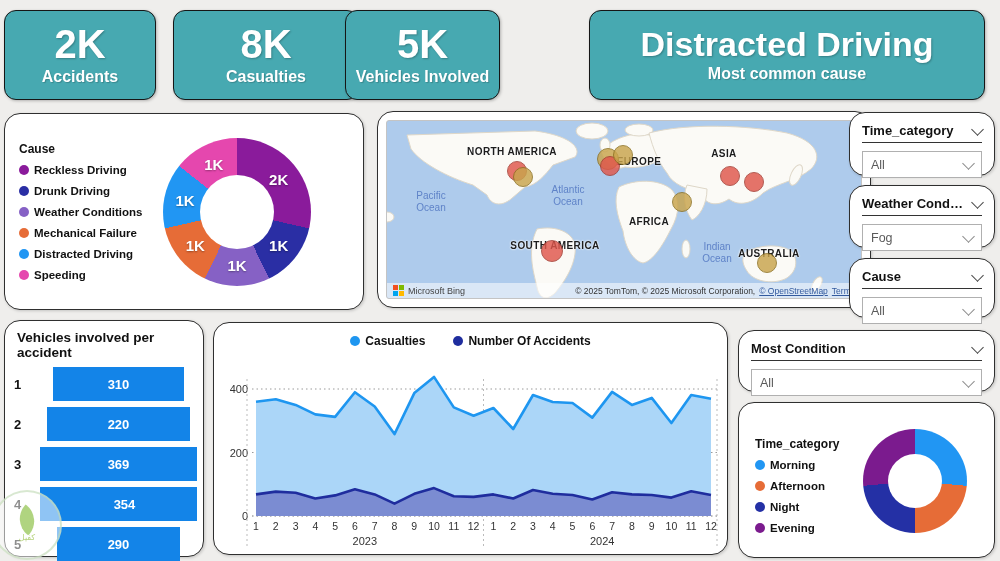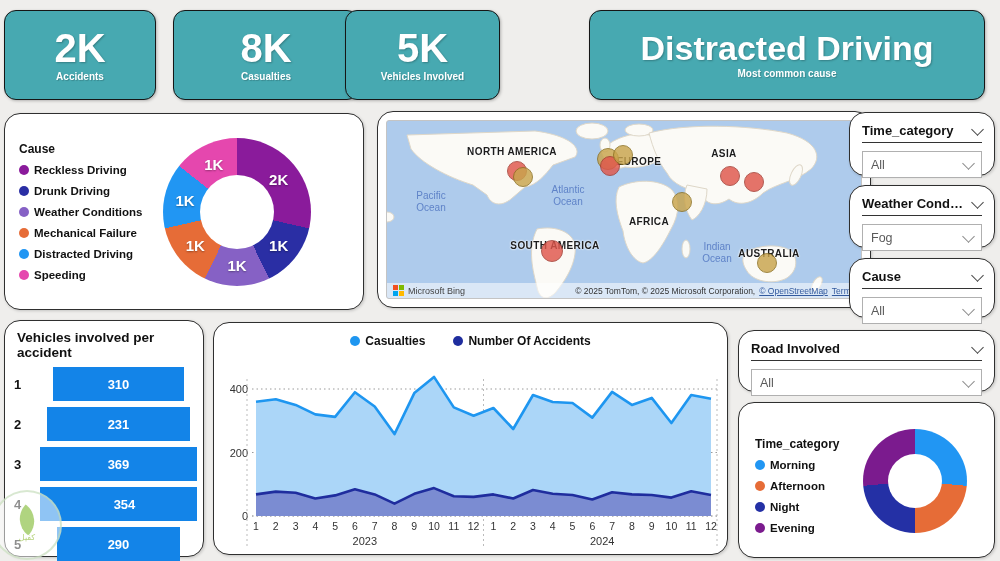--- a/index.html
+++ b/index.html
@@ -1,21 +1,21 @@
 <!DOCTYPE html>
 <html><head>
 <meta charset="utf-8">
 <style>
   html,body{margin:0;padding:0}
   body{width:1000px;height:561px;background:#efeeec;font-family:"Liberation Sans",sans-serif;position:relative;overflow:hidden}
   .card{position:absolute;background:#fff;border:1.5px solid #2f2f2f;border-radius:16px;box-shadow:1px 1px 3px rgba(0,0,0,.18);box-sizing:border-box}
   
   .kpi{position:absolute;background:#47a9b1;border:1.5px solid #161616;border-radius:12px;display:flex;flex-direction:column;align-items:center;justify-content:center;color:#fff;text-align:center;box-shadow:1px 1px 3px rgba(0,0,0,.25);box-sizing:border-box}
   .kpi-value{font-size:40px;font-weight:bold;line-height:1.02;text-shadow:1px 1px 2px rgba(0,0,0,.25)}
-  .kpi-label{font-size:10px;font-weight:bold;margin-top:3px;text-shadow:1px 1px 1px rgba(0,0,0,.2)}
+  .kpi-label{font-size:16px;font-weight:bold;margin-top:3px;text-shadow:1px 1px 1px rgba(0,0,0,.2)}
   .kpi.wide .kpi-value{font-size:34px}
   
   .slicer-head{display:flex;justify-content:space-between;align-items:center;margin:10px 12px 0;border-bottom:1.5px solid #333;padding-bottom:4px;font-weight:bold;font-size:13px;color:#111}
   .slicer-box{margin:8px 12px 0;border:1px solid #b0b0b0;height:25px;display:flex;align-items:center;justify-content:space-between;padding:0 8px;font-size:12.5px;color:#5a5a5a;background:#fff}
   .chev{width:8px;height:8px;border-right:1.6px solid #444;border-bottom:1.6px solid #444;transform:rotate(45deg);margin-top:-3px}
   .chev.gray{border-color:#8a8a8a}
   
   .legend-title{font-weight:bold;font-size:12px;color:#111;margin-bottom:8px}
   .legend-item{display:flex;align-items:center;gap:5px;font-weight:bold;font-size:11.5px;color:#111;margin-bottom:9px;cursor:pointer}
   .dot{width:10px;height:10px;border-radius:50%;flex:0 0 auto}
@@ -206,42 +206,42 @@
     <span>Cause</span>
     <span class="chev"></span>
   </div>
   <div class="slicer-box">
     <span>All</span>
     <span class="chev gray"></span>
   </div>
 </div>
 <div class="card" style="left:738px;top:330px;width:257px;height:62px">
   <div class="slicer-head">
-    <span>Road Involved</span>
+    <span>Most Condition</span>
     <span class="chev"></span>
   </div>
   <div class="slicer-box">
     <span>All</span>
     <span class="chev gray"></span>
   </div>
 </div>
 
 <div class="card" style="left:4px;top:320px;width:200px;height:237px">
   <div class="funnel-title">Vehicles involved per accident</div>
   <div>
       <div class="funnel-row">
         <div class="funnel-cat">1</div>
         <div class="funnel-zone">
           <div class="funnel-bar" style="width: 84%; background: rgb(19, 132, 232);">310</div>
         </div>
       </div>
       <div class="funnel-row">
         <div class="funnel-cat">2</div>
         <div class="funnel-zone">
-          <div class="funnel-bar" style="width: 91.3%; background: rgb(19, 132, 232);">231</div>
+          <div class="funnel-bar" style="width: 91.3%; background: rgb(19, 132, 232);">220</div>
         </div>
       </div>
       <div class="funnel-row">
         <div class="funnel-cat">3</div>
         <div class="funnel-zone">
           <div class="funnel-bar" style="width: 100%; background: rgb(19, 132, 232);">369</div>
         </div>
       </div>
       <div class="funnel-row">
         <div class="funnel-cat">4</div>

